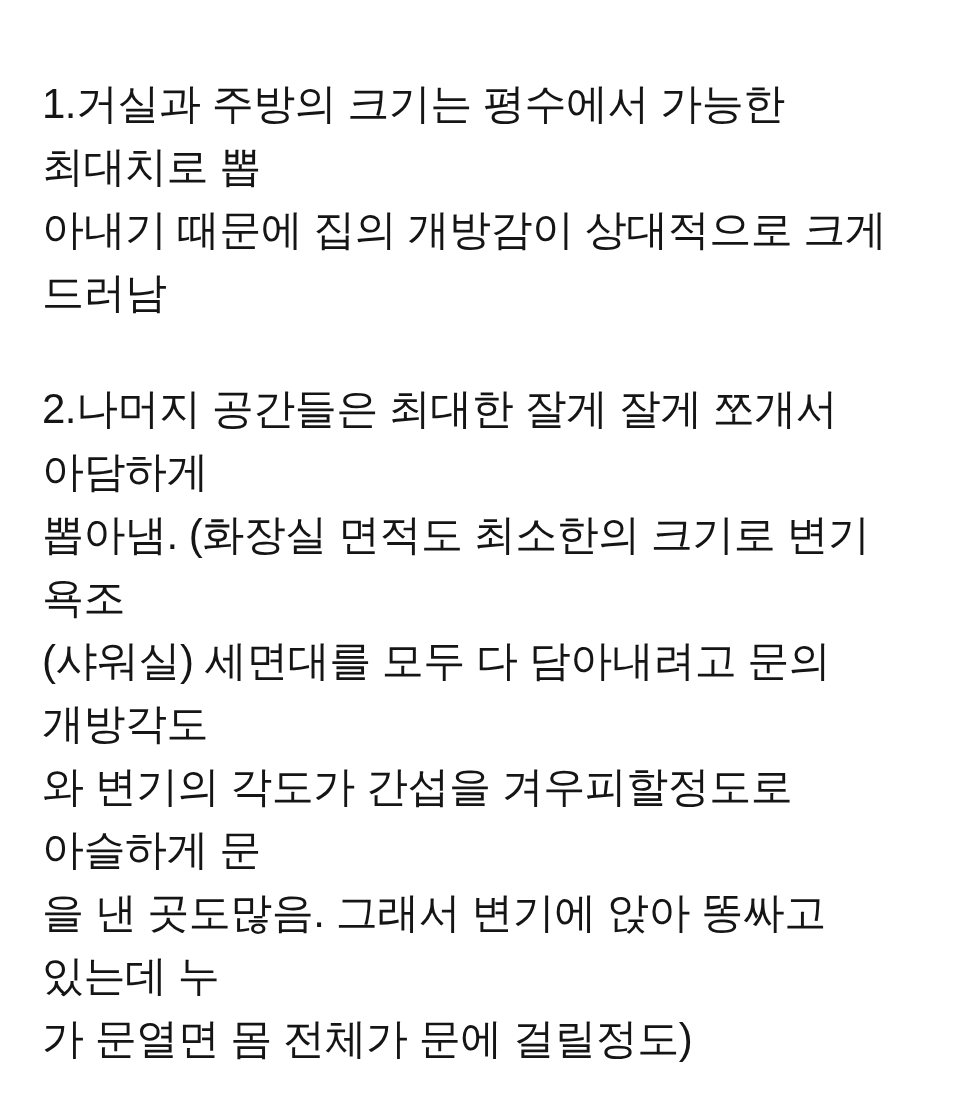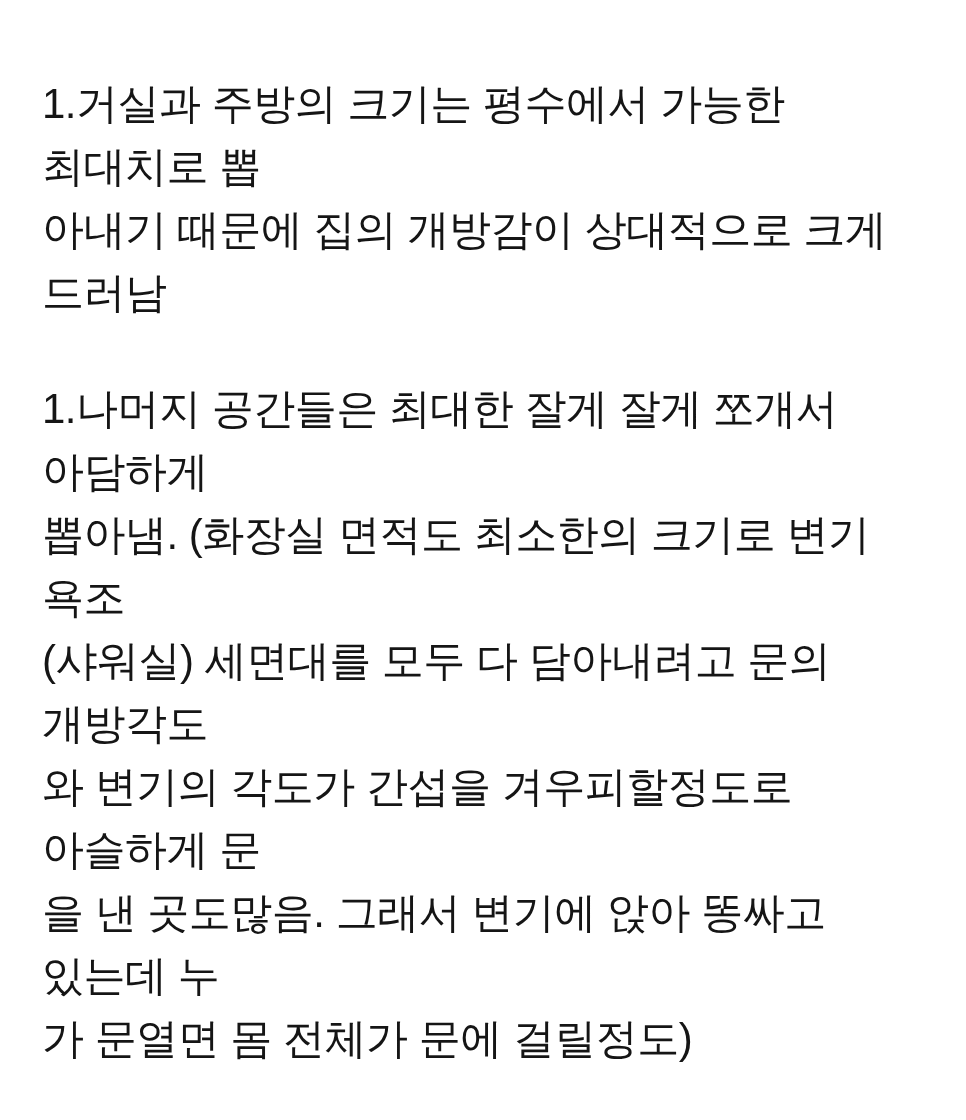--- a/index.html
+++ b/index.html
@@ -33,20 +33,20 @@
   .para:last-child {
     margin-bottom: 0;
   }
 </style>
 </head>
 <body>
 
 <div class="page">
   <p class="para">1.거실과 주방의 크기는 평수에서 가능한 최대치로 뽑
 아내기 때문에 집의 개방감이 상대적으로 크게 드러남</p>
-  <p class="para">1.나머지 공간들은 최대한 잘게 잘게 쪼개서 아담하게
+  <p class="para">2.나머지 공간들은 최대한 잘게 잘게 쪼개서 아담하게
 뽑아냄. (화장실 면적도 최소한의 크기로 변기 욕조
 (샤워실) 세면대를 모두 다 담아내려고 문의 개방각도
 와 변기의 각도가 간섭을 겨우피할정도로 아슬하게 문
 을 낸 곳도많음. 그래서 변기에 앉아 똥싸고 있는데 누
 가 문열면 몸 전체가 문에 걸릴정도)</p>
 
 </div>
 
 </body></html>

